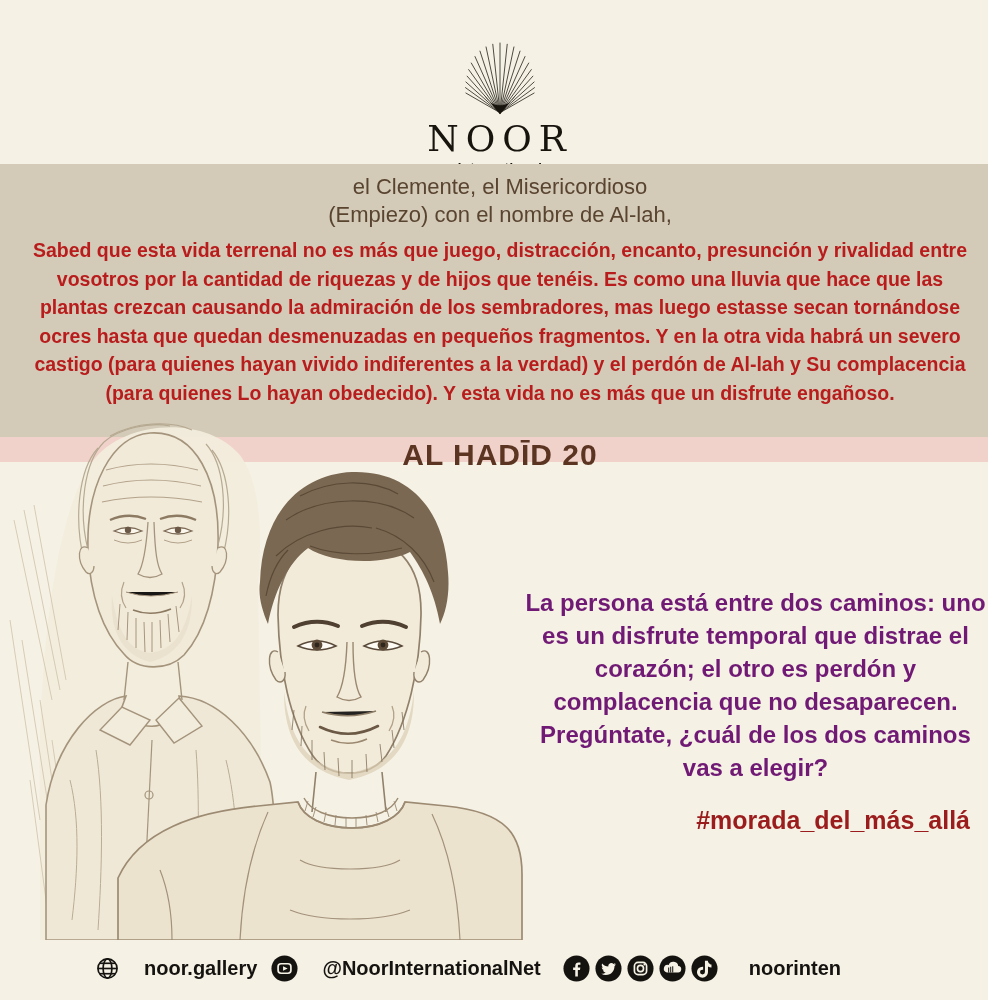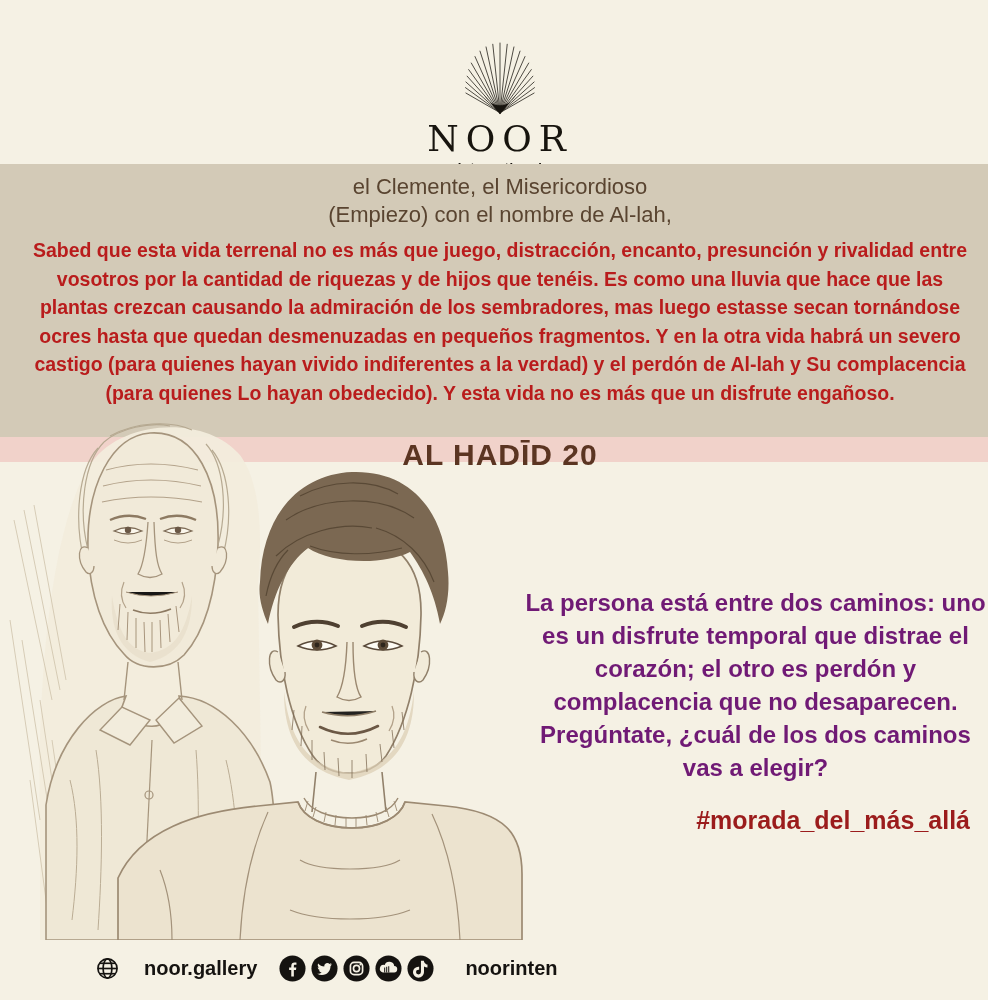--- a/index.html
+++ b/index.html
@@ -278,20 +278,28 @@
           <circle cx="12" cy="12" r="9.2"></circle>
           <ellipse cx="12" cy="12" rx="4.2" ry="9.2"></ellipse>
           <line x1="2.8" y1="12" x2="21.2" y2="12"></line>
           <line x1="4.3" y1="7" x2="19.7" y2="7"></line>
           <line x1="4.3" y1="17" x2="19.7" y2="17"></line>
         </g>
       </svg>
       <span>noor.gallery</span>
     </div>
 
+    <div class="item">
+      <svg width="27" height="27" viewBox="0 0 24 24">
+        <circle cx="12" cy="12" r="11.6" fill="#151310"></circle>
+        <rect x="6.3" y="7.8" width="11.4" height="8.4" rx="2.6" fill="none" stroke="#f5f1e4" stroke-width="1.5"></rect>
+        <path d="M10.7,9.9 L14.8,12 L10.7,14.1 Z" fill="#f5f1e4"></path>
+      </svg>
+      <span>@NoorInternationalNet</span>
+    </div>
 
     <div class="icons">
       <svg width="27" height="27" viewBox="0 0 24 24">
         <circle cx="12" cy="12" r="11.6" fill="#151310"></circle>
         <path d="M13.2,19 v-5.6 h1.9 l.3-2.2 h-2.2 v-1.4 c0-.6.2-1.1 1.1-1.1 h1.2 V6.8 c-.2,0-.9-.1-1.7-.1 c-1.7,0-2.9,1-2.9,3 v1.5 H9 v2.2 h1.9 V19 Z" fill="#f5f1e4"></path>
       </svg>
       <svg width="27" height="27" viewBox="0 0 24 24">
         <circle cx="12" cy="12" r="11.6" fill="#151310"></circle>
         <path d="M18.5,8.3 c-.5.2-1,.4-1.5.4 .5-.3 1-.9 1.2-1.5 -.5.3-1.1.5-1.7.7 -.5-.5-1.2-.9-2-.9 -1.5,0-2.7,1.2-2.7,2.7 0,.2,0,.4.1.6 -2.2-.1-4.2-1.2-5.5-2.8 -.2.4-.4.9-.4,1.4 0,.9.5,1.8 1.2,2.3 -.4,0-.9-.1-1.2-.3 v0 c0,1.3.9,2.4 2.2,2.6 -.2.1-.5.1-.7.1 -.2,0-.3,0-.5,0 .3,1.1 1.3,1.9 2.5,1.9 -.9.7-2.1,1.1-3.3,1.1 -.2,0-.4,0-.6,0 1.2.8 2.6,1.2 4.1,1.2 4.9,0 7.6-4.1 7.6-7.6 v-.3 c.5-.4 1-.9 1.2-1.6 Z" fill="#f5f1e4"></path>
       </svg>

